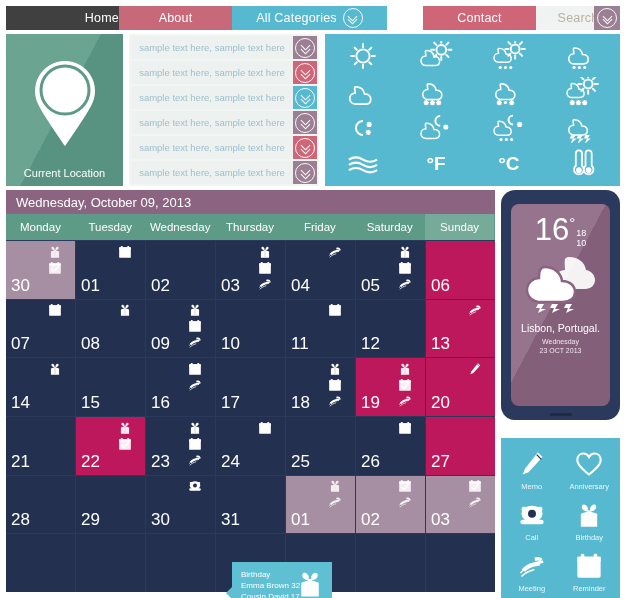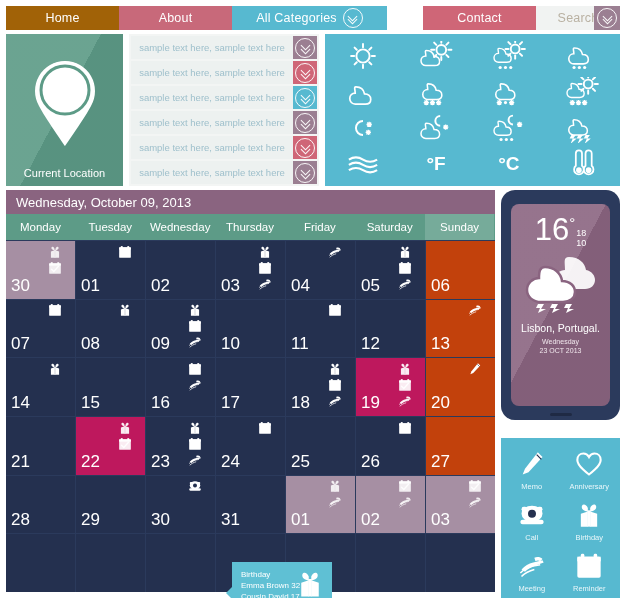--- a/index.html
+++ b/index.html
@@ -10,21 +10,21 @@
     overflow: hidden;
   }
   #root { position: relative; width: 626px; height: 598px; background:#fff; }
 
   
   .topnav { position:absolute; left:6px; top:6px; width:614px; height:24px; display:flex; }
   .nav-item {
     height:24px; display:flex; align-items:center; justify-content:center;
     color:#fff; font-size:12.5px; letter-spacing:.2px;
   }
-  .nav-home     { width:113px; background:#a16207; }
+  .nav-home     { width:113px; background:#404040;justify-content:flex-end; }
   .nav-about    { width:113px; background:#c8697a; }
   .nav-cats     { width:155px; background:#57b9d0; gap:6px; }
   .nav-contact  { width:113px; background:#cf6677;margin-left:36px; }
   .nav-search   { flex:1; background:#f1f3f2; color:#b9b2a4; justify-content:center; position:relative; }
   .nav-search .sv { font-size:12.5px; color:#b9b1a2; }
   .chevbtn {
     width:20px; height:20px; border-radius:50%;
     border:1.4px solid rgba(255,255,255,.92);
     display:inline-flex; align-items:center; justify-content:center;
     flex:0 0 auto;
@@ -73,21 +73,21 @@
               padding-left:10px; font-size:13px; }
   .dayhead { height:26px; display:flex; }
   .dayhead div { flex:1; display:flex; align-items:center; justify-content:center;
                  color:#fff; font-size:11.5px; background:#5d9b87; border-right:1px solid #5d9b87; }
   .dayhead div.sun { background:#76ab9a; }
 
   .grid { position:relative; height:352px; display:grid;
           grid-template-columns:repeat(7,1fr); grid-template-rows:repeat(6,1fr);
           background:#2b3a5c; gap:1px; padding:1px 0 0 0; }
   .cell { position:relative; background:#24304f; overflow:hidden; }
-  .cell.sun { background:#c2410c; }
+  .cell.sun { background:#be185d; }
   .cell.other { background:#a68fa3; }
   .cell.red  { background:#be185d; }
   .cell .num { position:absolute; left:5px; bottom:3px; color:#fff; font-size:17px; }
   .cell .icons { position:absolute; right:3px; top:3px; bottom:2px; width:34px;
                  display:flex; flex-direction:column; align-items:center; gap:1px; }
   .cell .icons .ic { width:16px; height:15px; display:flex; align-items:center; justify-content:center; }
   .cell .icons .ic svg { display:block; }
 
   
   .popup { position:absolute; left:226px; top:322px; width:100px; height:148px;

